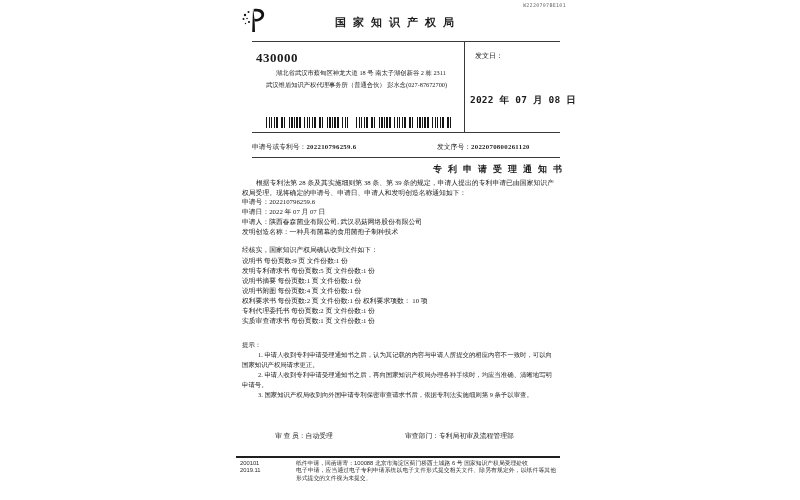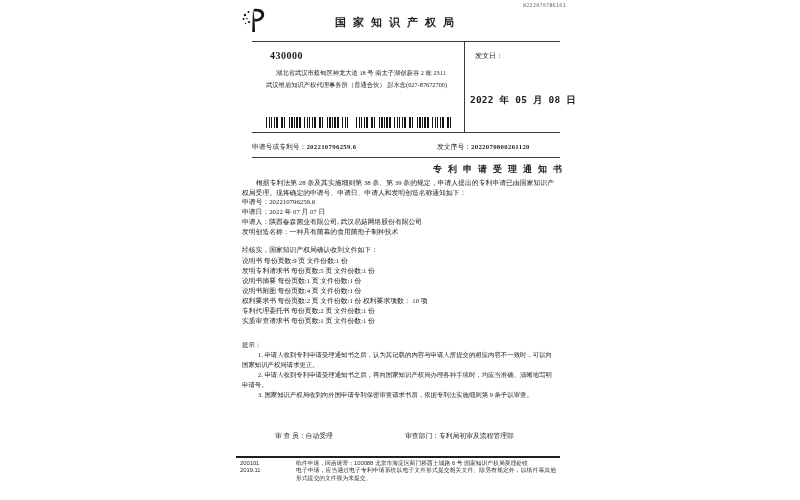--- a/index.html
+++ b/index.html
@@ -10,21 +10,21 @@
   
   .logo { position:absolute; left:12px; top:6px; width:28px; height:30px; }
   .office-name { position:absolute; left:0; top:15px; width:100%; text-align:center;
                  font-size:11px; font-weight:bold; letter-spacing:7px; }
   .top-serial { position:absolute; right:2px; top:2px; font-size:5px; color:#6e6e6e;
                 font-family:"DejaVu Sans Mono",monospace; letter-spacing:0.3px; }
 
   
   .infobox { position:absolute; left:24px; top:41px; width:308px; height:92px;
              border-top:1px solid #3a3a3a; border-bottom:1px solid #3a3a3a; }
-  .postcode { position:absolute; left:18px; top:8px; font-size:10px; font-weight:bold; letter-spacing:0.5px; }
+  .postcode { position:absolute; left:4px; top:8px; font-size:13px; font-weight:bold; letter-spacing:0.5px; }
   .addr1 { position:absolute; left:24px; top:27px; font-size:6.3px; white-space:nowrap; }
   .addr2 { position:absolute; left:14px; top:39px; font-size:6.3px; white-space:nowrap; }
   .barcode { position:absolute; top:75px; height:11px;
              background:repeating-linear-gradient(90deg,#151515 0 1.4px,#fff 1.4px 2.6px,
                         #151515 2.6px 4.2px,#fff 4.2px 5.4px,#151515 5.4px 5.9px,#fff 5.9px 7.6px); }
   .barcode.b1 { left:14px; width:82px; }
   .barcode.b2 { left:104px; width:97px; }
   .datecell { position:absolute; left:212px; top:0; right:0; height:100%; border-left:1px solid #3a3a3a; }
   .date-label { position:absolute; left:10px; top:9px; font-size:7px; }
   .date-value { position:absolute; left:5px; top:52px; font-size:9.5px; font-weight:bold;
@@ -78,21 +78,21 @@
   <div class="top-serial">W2220707BE101</div>
 
   <div class="infobox">
     <div class="postcode">430000</div>
     <div class="addr1">湖北省武汉市蔡甸区神龙大道 18 号  南太子湖创新谷 2 栋 2311</div>
     <div class="addr2">武汉维盾知识产权代理事务所（普通合伙）  彭水念(027-87672700)</div>
     <div class="barcode b1"></div>
     <div class="barcode b2"></div>
     <div class="datecell">
       <div class="date-label">发文日：</div>
-      <div class="date-value">2022 年 05 月 08 日</div>
+      <div class="date-value">2022 年 07 月 08 日</div>
     </div>
   </div>
 
   <div class="refrow">
     <span>申请号或专利号：</span><span class="val">202210796259.6</span>
     <span class="ref-serial"><span>发文序号：</span><span class="val">2022070800261120</span></span>
   </div>
   <div class="rule"></div>
 
   <div class="doc-title">专利申请受理通知书</div>

